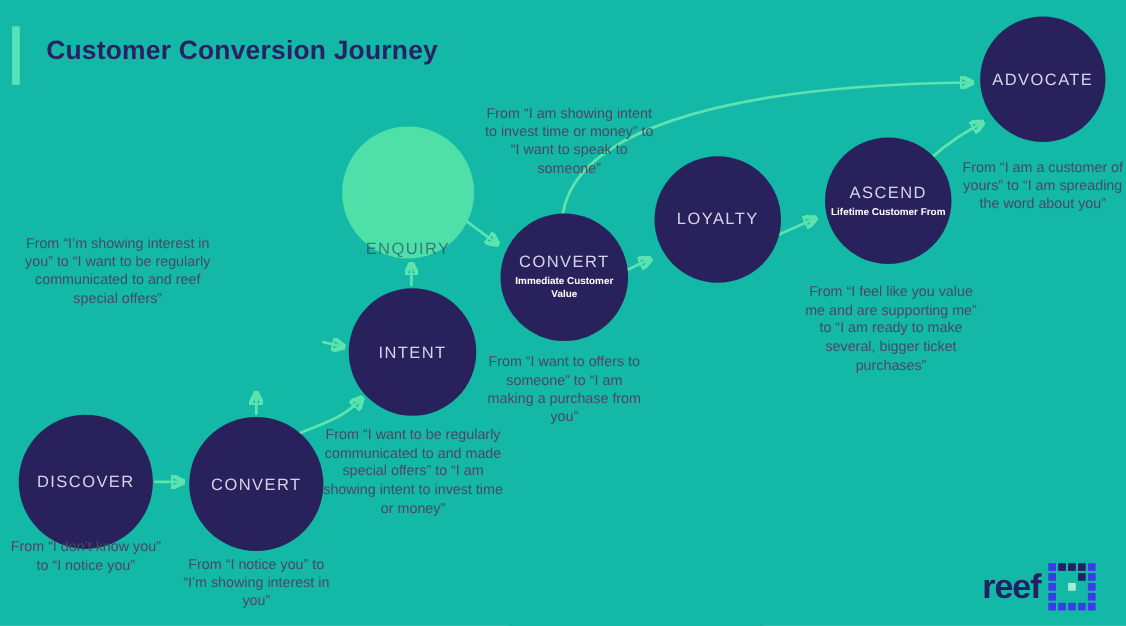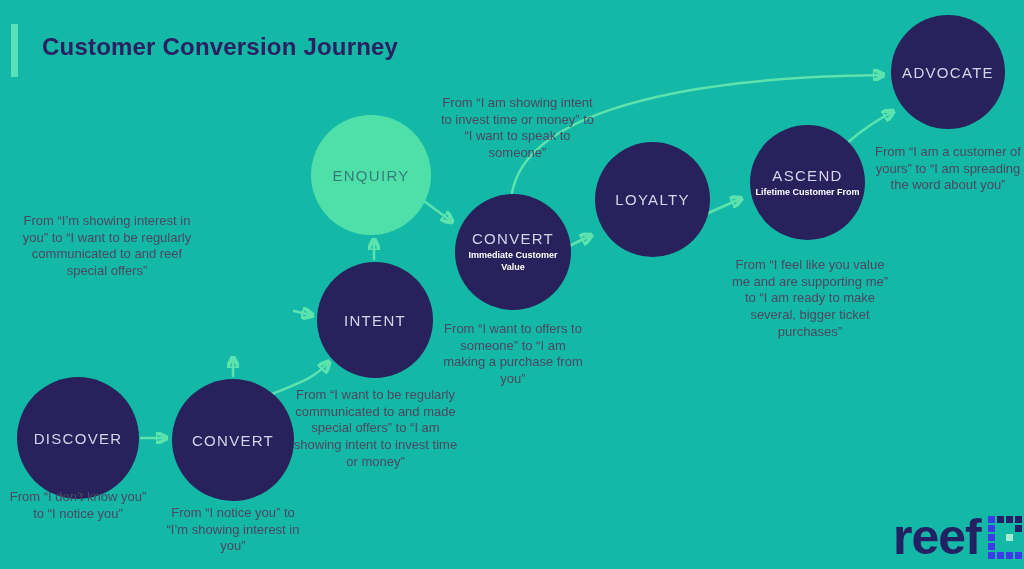--- a/index.html
+++ b/index.html
@@ -10,21 +10,21 @@
   .accent{position:absolute;left:11px;top:24px;width:7px;height:53px;background:#57E2B8;}
   .title{position:absolute;left:42px;top:33px;font-size:24px;font-weight:800;color:#2B2162;letter-spacing:.2px;}
 
   
   svg.arrows{position:absolute;left:0;top:0;width:1024px;height:569px;pointer-events:none;}
   svg.arrows path{fill:none;stroke:#5CE3AE;stroke-width:2.5;stroke-linecap:round;}
 
   
   .stage{position:absolute;border-radius:50%;display:flex;flex-direction:column;align-items:center;justify-content:center;text-align:center;}
   .stage.navy{background:#29215B;}
-  .stage.teal{background:#4FE0A9;}
+  .stage.teal{background:#4FE0A9;justify-content:flex-end;}
   .stage-label{font-size:15px;letter-spacing:1.3px;}
   .navy .stage-label{color:#D6D4EA;}
   .teal .stage-label{color:rgba(30,38,80,0.55);}
   .stage-sub{font-size:9px;font-weight:bold;color:#ffffff;margin-top:3px;line-height:1.3;width:104px;}
 
   .st-discover {left:17px; top:377px;width:122px;height:122px;}
   .st-interest {left:172px;top:379px;width:122px;height:122px;}
   .st-optin    {left:172px;top:232px;width:122px;height:122px;}
   .st-intent   {left:317px;top:262px;width:116px;height:116px;}
   .st-enquiry  {left:311px;top:115px;width:120px;height:120px;}
@@ -40,21 +40,21 @@
   .n-optin   {left:22px; top:213px;width:170px;}
   .n-intent  {left:293px;top:387px;width:165px;}
   .n-enquiry {left:420px;top:95px; width:155px;margin-left:20px;}
   .n-convert {left:438px;top:321px;width:150px;}
   .n-loyalty {left:583px;top:286px;width:150px;}
   .n-ascend  {left:730px;top:257px;width:160px;}
   .n-advocate{left:872px;top:144px;width:152px;}
 
   
   .logo{position:absolute;left:893px;top:512px;display:flex;align-items:center;gap:7px;}
-  .logo-text{font-size:50px;font-weight:bold;color:#232063;letter-spacing:-1px;line-height:1;}
+  .logo-text{font-size:31px;font-weight:bold;color:#232063;letter-spacing:-1px;line-height:1;}
   .pixel-grid{display:grid;grid-template-columns:repeat(5,7px);grid-auto-rows:7px;gap:2px;}
   .px-b{background:#3C3BEA;} .px-n{background:#232063;} .px-t{background:#A8EBD2;} .px-e{background:transparent;}
 </style>
 </head>
 <body>
 
 <div class="canvas">
 
   <div class="accent"></div>
   <h1 class="title" style="margin:0;">Customer Conversion Journey</h1>

